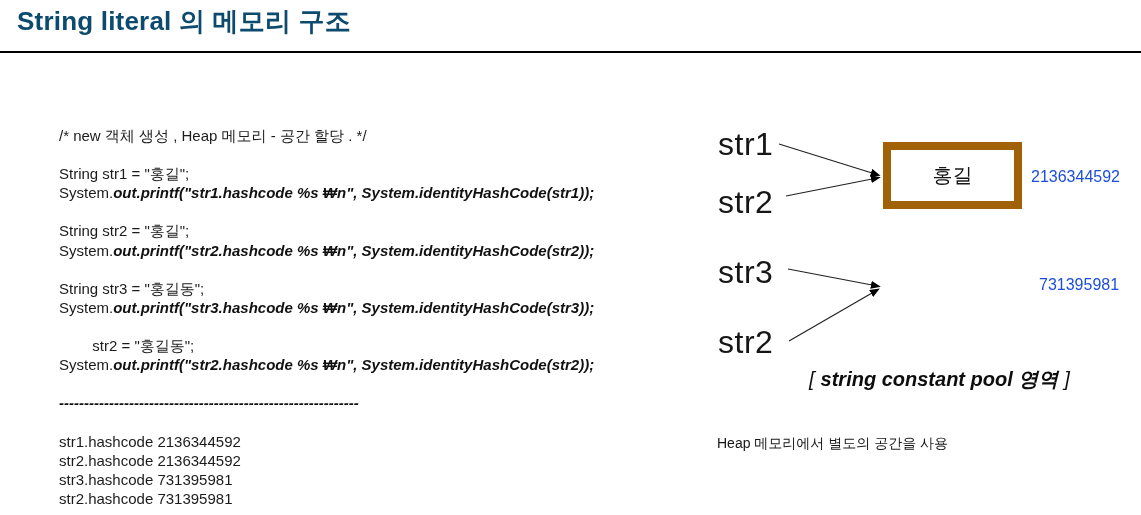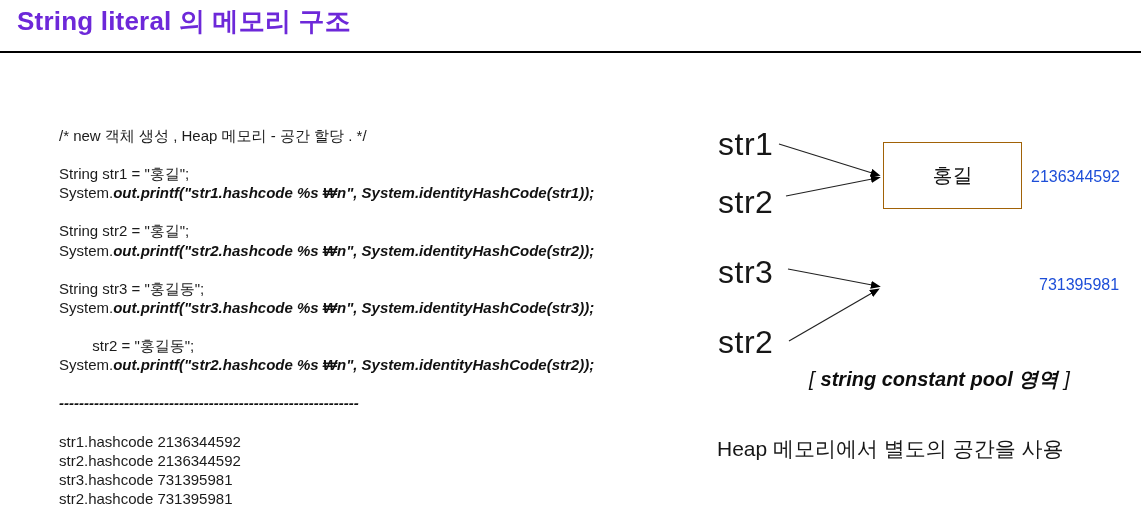--- a/index.html
+++ b/index.html
@@ -2,51 +2,51 @@
 <html><head>
 <meta charset="utf-8">
 <style>
   html,body{margin:0;padding:0;background:#fff;}
   .page{
     position:relative;width:1141px;height:515px;background:#fff;overflow:hidden;
     font-family:"Liberation Sans",sans-serif;color:#000;
   }
   .page-title{
     position:absolute;left:17px;top:4px;font-size:26px;font-weight:bold;
-    letter-spacing:0.2px;white-space:nowrap;color:#6d28d9;
+    letter-spacing:0.2px;white-space:nowrap;color:#0c4a6e;
   }
   .title-rule{
     position:absolute;left:0;top:51px;width:1141px;height:0;
     border-top:2px solid #000;
   }
   .code{
     position:absolute;left:59px;top:126px;margin:0;
     font-family:"Liberation Sans",sans-serif;
     font-size:15px;line-height:19.1px;color:#1b1b1b;white-space:pre;
   }
   .code-line{height:19.1px;}
   .code .em{font-weight:bold;font-style:italic;color:#111;}
   .ref-label{
     position:absolute;font-size:32px;letter-spacing:0.5px;color:#161616;white-space:nowrap;
   }
   .pool-box{
-    position:absolute;width:139px;box-sizing:border-box;border:1px solid #a16207;
+    position:absolute;width:139px;box-sizing:border-box;border:8px solid #a16207;
     display:flex;align-items:center;justify-content:center;
     font-size:20px;color:#161616;background:#fff;
   }
   .hash-value{
     position:absolute;font-size:16px;color:#1d4ed8;white-space:nowrap;
   }
   .pool-caption{
     position:absolute;left:803px;top:366px;font-size:20px;color:#0d0d0d;white-space:nowrap;font-style:italic;
   }
   .pool-caption .bracket{font-weight:normal;padding:0 6px;}
   .pool-caption .cap-bold{font-weight:bold;}
   .heap-note{
-    position:absolute;left:717px;top:435px;font-size:21px;color:#161616;white-space:nowrap;
+    position:absolute;left:717px;top:435px;font-size:14px;color:#161616;white-space:nowrap;
   }
   .arrows-svg{position:absolute;left:0;top:0;pointer-events:none;}
 </style>
 </head>
 <body>
 
 <div class="page">
 
   <div class="page-title">String literal 의 메모리 구조</div>
   <div class="title-rule"></div>

